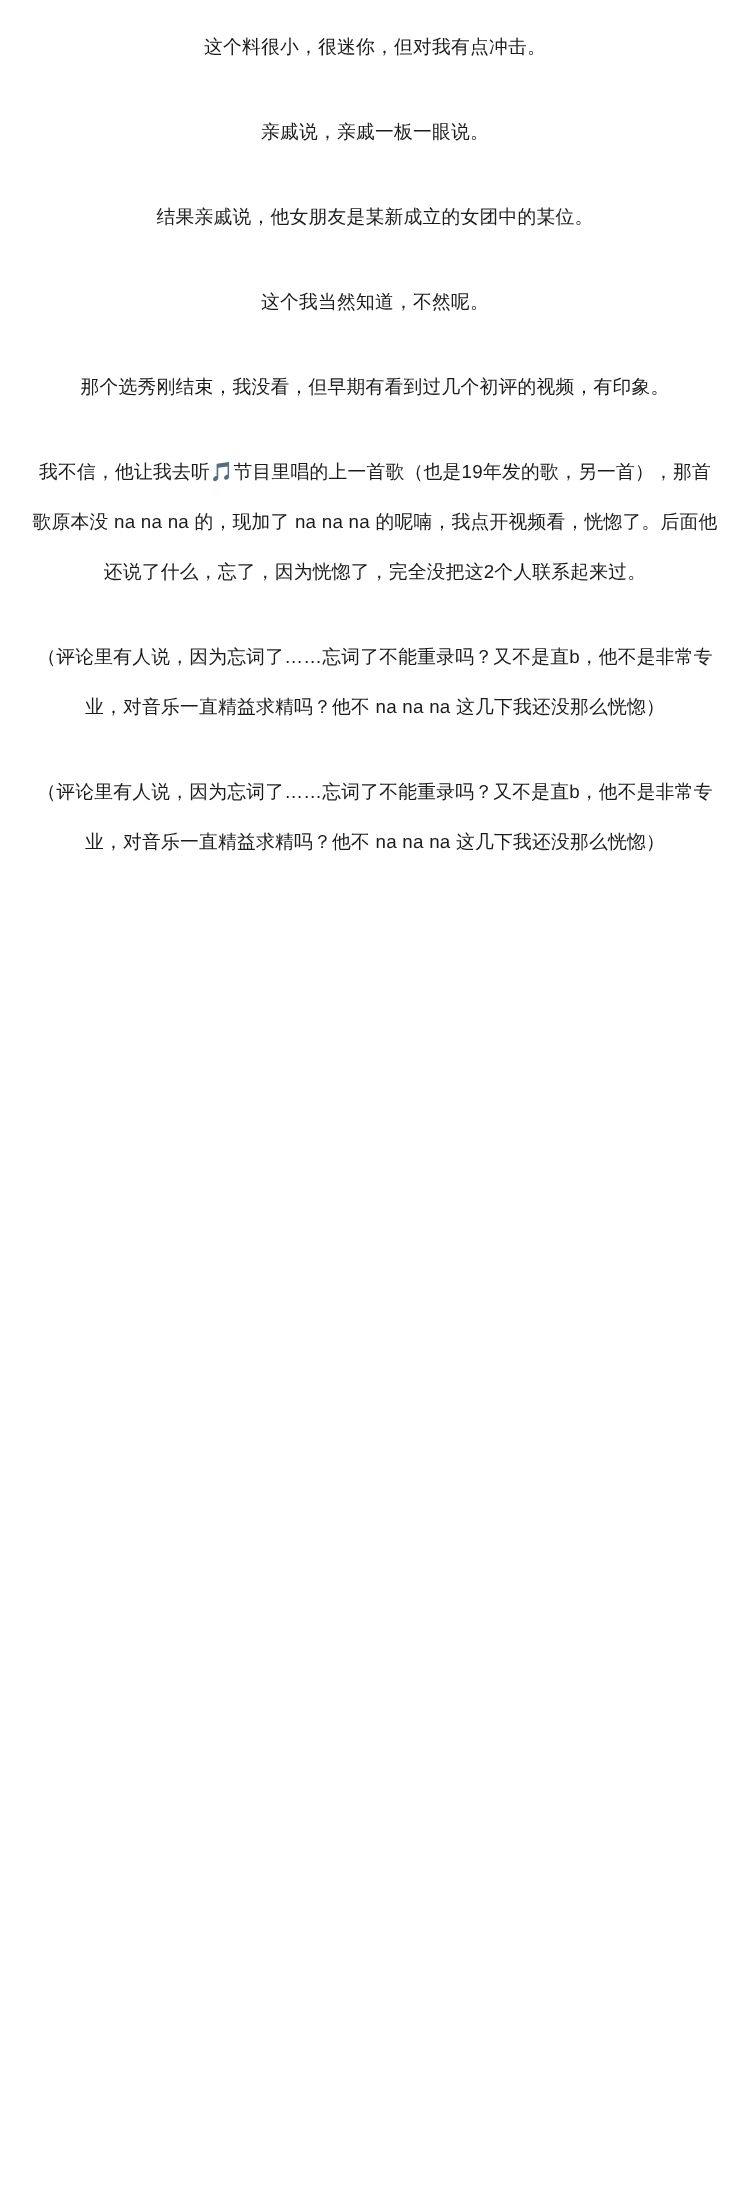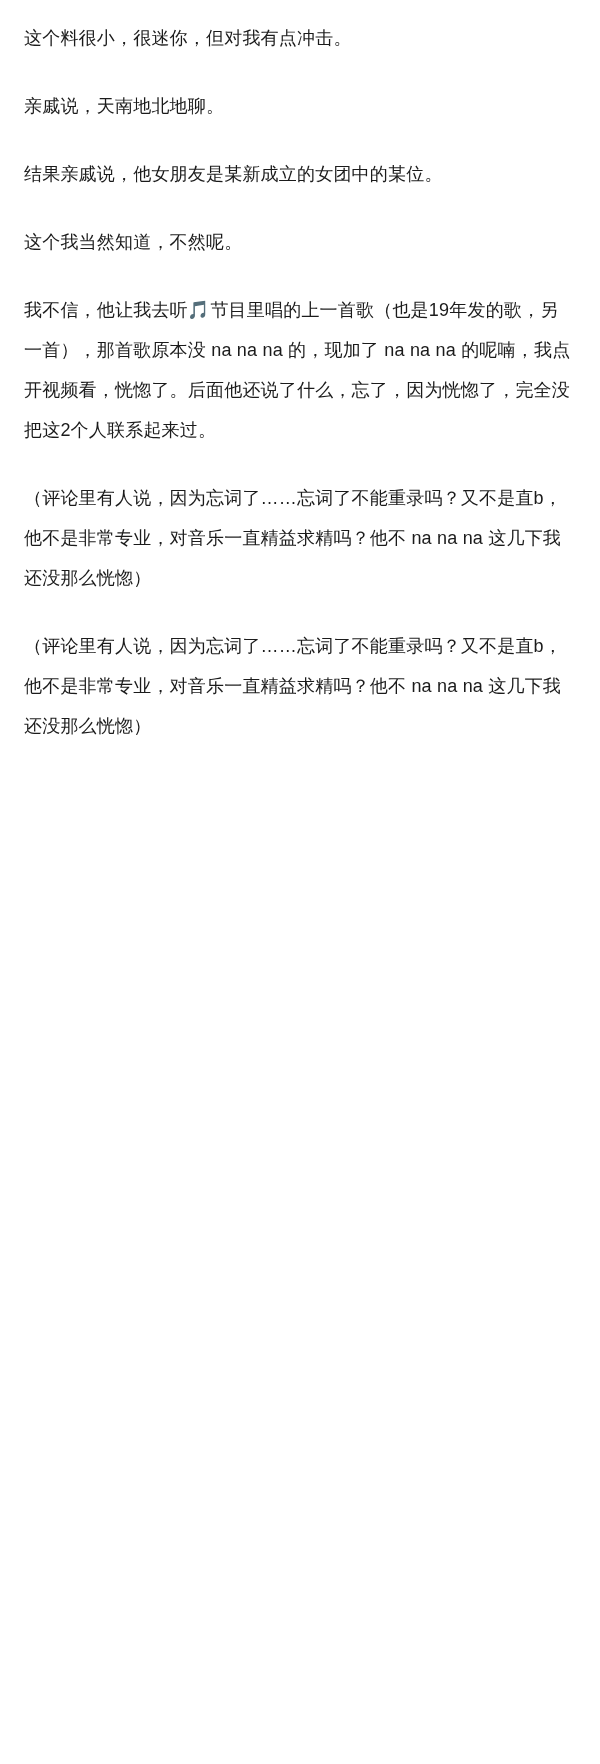--- a/index.html
+++ b/index.html
@@ -13,36 +13,37 @@
     font-family: "Liberation Sans", "DejaVu Sans", sans-serif;
     color: #1b1b1b;
   }
   .page {
     width: 600px;
     box-sizing: border-box;
     padding: 18px 24px 24px 24px;
     background: #ffffff;
   }
   .para {
-    font-size: 18px;
+    font-size: 15px;
     line-height: 40px;
     letter-spacing: 0.2px;
     margin: 0 0 28px 0;
-    text-align: left;
+    text-align: center;
     word-break: break-word;
     white-space: pre-wrap;
   }
   .para:last-child {
     margin-bottom: 0;
   }
 </style>
 </head>
 <body>
 
 <div class="page">
   <p class="para">这个料很小，很迷你，但对我有点冲击。</p>
-  <p class="para">亲戚说，天南地北地聊。</p>
+  <p class="para">亲戚说，亲戚一板一眼说。</p>
   <p class="para">结果亲戚说，他女朋友是某新成立的女团中的某位。</p>
   <p class="para">这个我当然知道，不然呢。</p>
+  <p class="para">那个选秀刚结束，我没看，但早期有看到过几个初评的视频，有印象。</p>
   <p class="para">我不信，他让我去听🎵节目里唱的上一首歌（也是19年发的歌，另一首），那首歌原本没 na na na 的，现加了 na na na 的呢喃，我点开视频看，恍惚了。后面他还说了什么，忘了，因为恍惚了，完全没把这2个人联系起来过。</p>
   <p class="para">（评论里有人说，因为忘词了……忘词了不能重录吗？又不是直b，他不是非常专业，对音乐一直精益求精吗？他不 na na na 这几下我还没那么恍惚）</p>
   <p class="para">（评论里有人说，因为忘词了……忘词了不能重录吗？又不是直b，他不是非常专业，对音乐一直精益求精吗？他不 na na na 这几下我还没那么恍惚）</p>
 </div>
 
 </body></html>

